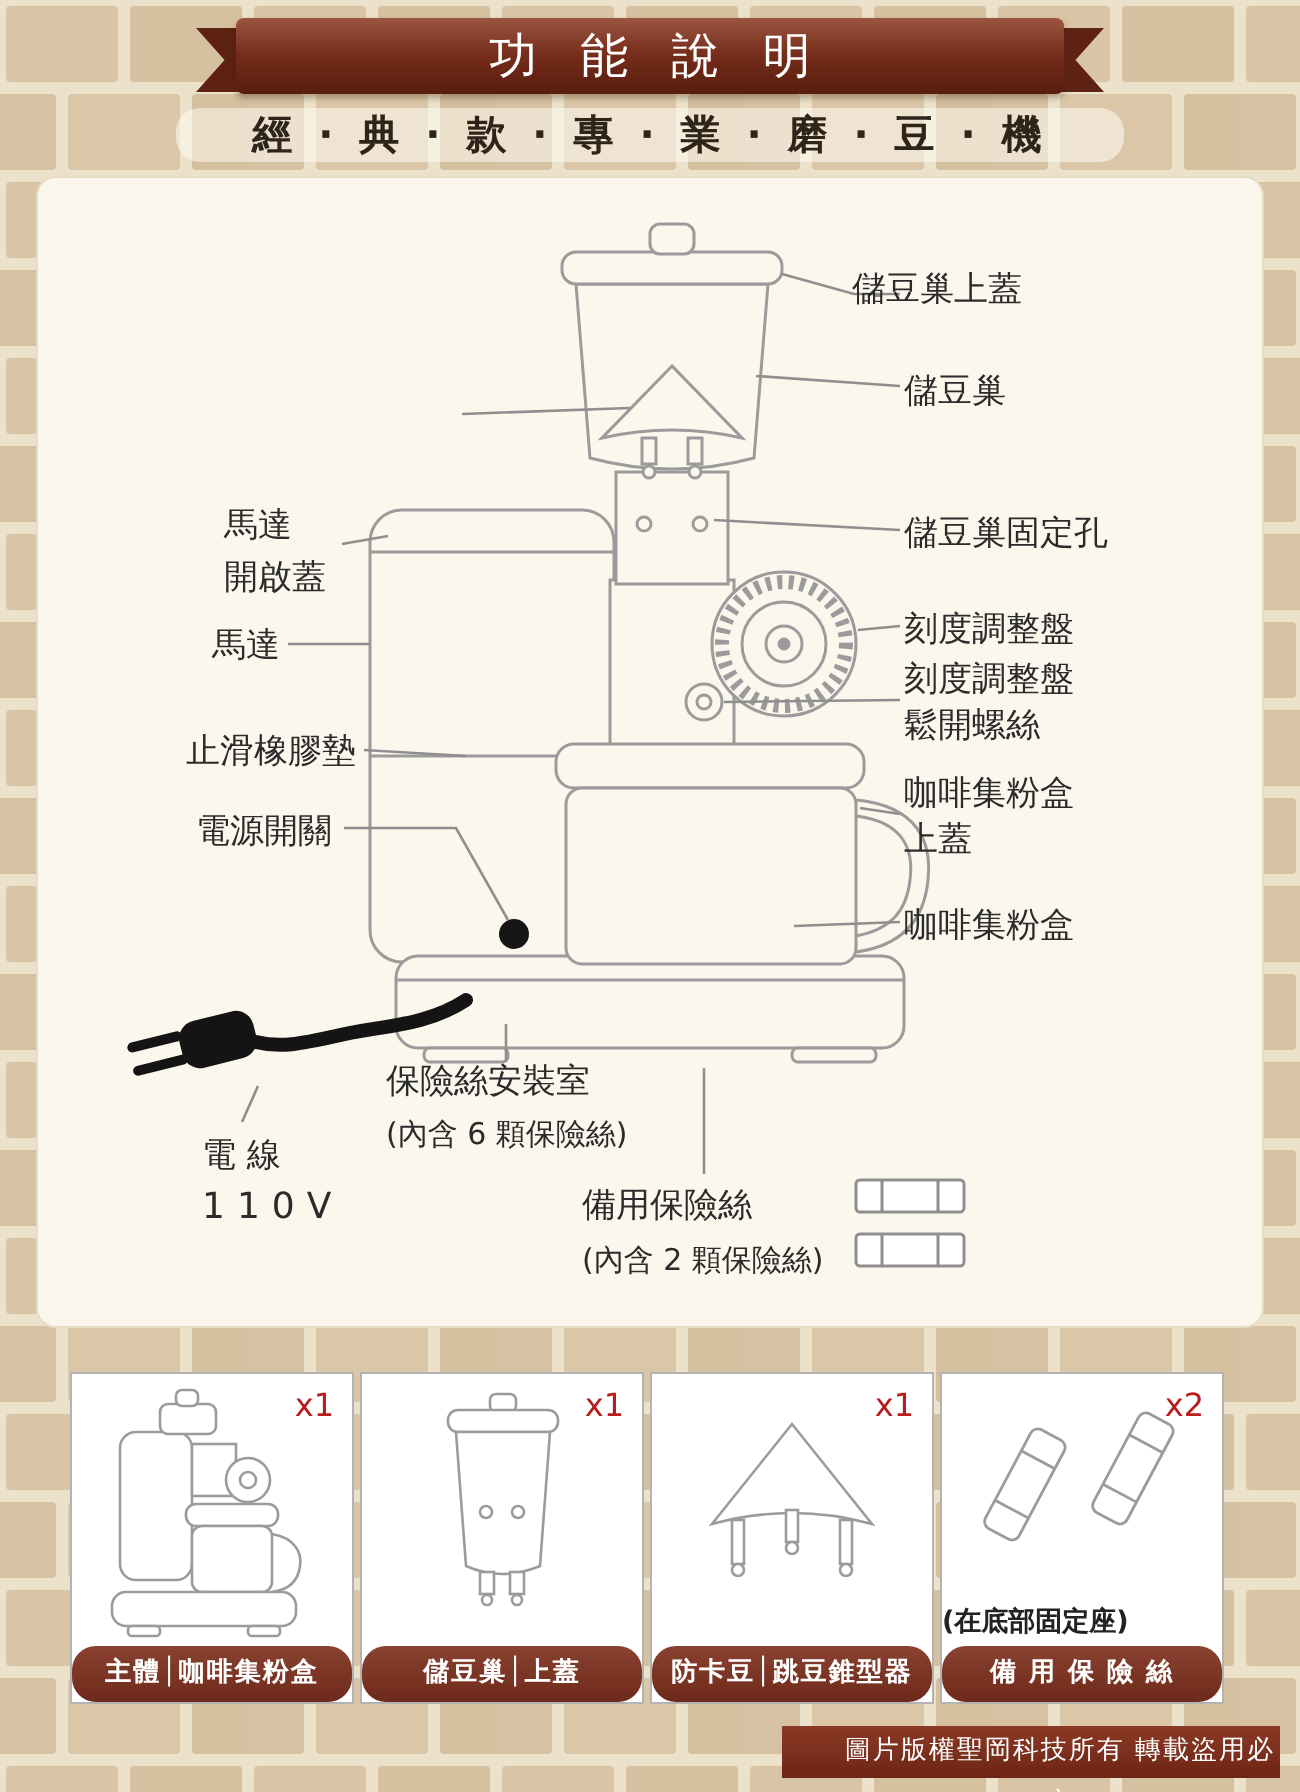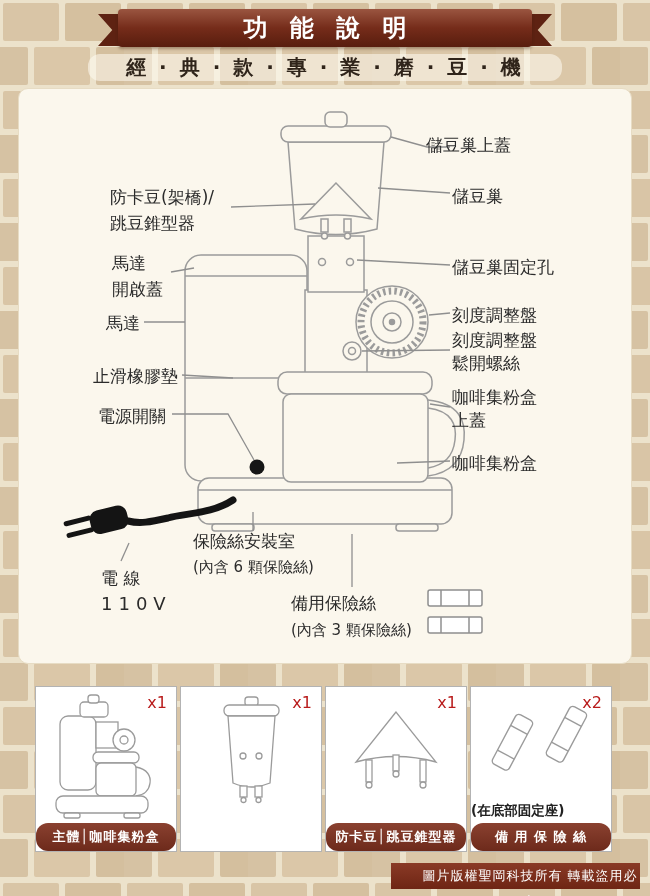--- a/index.html
+++ b/index.html
@@ -11,21 +11,21 @@
   #brick-bg { position:absolute; left:0; top:0; z-index:0; }
 
   
   .banner-tail { position:absolute; top:14px; width:42px; height:32px; background:#5e2212; z-index:2; }
   .banner-tail.left  { left:98px;  clip-path:polygon(0 0,100% 0,100% 100%,0 100%,34% 50%); }
   .banner-tail.right { right:98px; clip-path:polygon(0 0,100% 0,66% 50%,100% 100%,0 100%); }
   .banner { position:absolute; left:118px; top:9px; width:414px; height:38px; z-index:3;
             background:linear-gradient(180deg,#9a5540 0%,#752c1a 50%,#581d0e 100%);
             border-radius:4px; display:flex; align-items:center; justify-content:center;
             box-shadow:0 2px 3px rgba(60,30,10,.35); }
-  .banner span { color:#fff; font-size:24px; font-weight:bold; letter-spacing:7px;
+  .banner span { color:#fff; font-size:24px; font-weight:normal; letter-spacing:7px;
                  font-family:"DejaVu Serif", serif; text-indent:7px; }
 
   .subtitle-band { position:absolute; left:88px; top:54px; width:474px; height:27px; z-index:2;
                    background:rgba(255,252,243,.55); display:flex; align-items:center; justify-content:center;border-radius:12px; }
   .subtitle-band span { font-size:20px; font-weight:bold; color:#2f241a; letter-spacing:3px; }
 
   
   .panel { position:absolute; left:18px; top:88px; width:614px; height:576px; z-index:1;
            background:#fbf7ed; border:1px solid #e7dcc4; border-radius:10px; }
 
@@ -81,20 +81,21 @@
   </div>
 
   <div class="panel"></div>
 
   <div class="part-box" style="left:35px;top:686px">
     <div class="qty">x1</div>
     <div class="bar">主體│咖啡集粉盒</div>
   </div>
   <div class="part-box" style="left:180px;top:686px">
     <div class="qty">x1</div>
+    <div class="bar">儲豆巢│上蓋</div>
   </div>
   <div class="part-box" style="left:325px;top:686px">
     <div class="qty">x1</div>
     <div class="bar">防卡豆│跳豆錐型器</div>
   </div>
   <div class="part-box" style="left:470px;top:686px">
     <div class="qty">x2</div>
     <div class="note">(在底部固定座)</div>
     <div class="bar">備 用 保 險 絲</div>
   </div>
@@ -253,24 +254,20 @@
     <span class="line">鬆開螺絲</span>
   </div>
   <div class="callout" style="left:452px;top:386px;line-height:23px">
     <span class="line">咖啡集粉盒</span>
     <span class="line">上蓋</span>
   </div>
   <div class="callout" style="left:452px;top:451px">
     <span class="line">咖啡集粉盒</span>
   </div>
 
-  <div class="callout" style="left:110px;top:184px;line-height:26px">
-    <span class="line">防卡豆(架橋)/</span>
-    <span class="line">跳豆錐型器</span>
-  </div>
   <div class="callout" style="left:112px;top:250px;line-height:26px">
     <span class="line">馬達</span>
     <span class="line">開啟蓋</span>
   </div>
   <div class="callout" style="left:106px;top:311px">
     <span class="line">馬達</span>
   </div>
   <div class="callout" style="left:93px;top:364px">
     <span class="line">止滑橡膠墊</span>
   </div>
@@ -280,16 +277,16 @@
   <div class="callout" style="left:101px;top:566px">
     <span class="line">電 線</span>
     <span class="line wide">110V</span>
   </div>
   <div class="callout" style="left:193px;top:528px;line-height:26px">
     <span class="line">保險絲安裝室</span>
     <span class="line small">(內含 6 顆保險絲)</span>
   </div>
   <div class="callout" style="left:291px;top:590px;line-height:27px">
     <span class="line">備用保險絲</span>
-    <span class="line small">(內含 3 顆保險絲)</span>
+    <span class="line small">(內含 2 顆保險絲)</span>
   </div>
 
 </div>
 
 </body></html>

